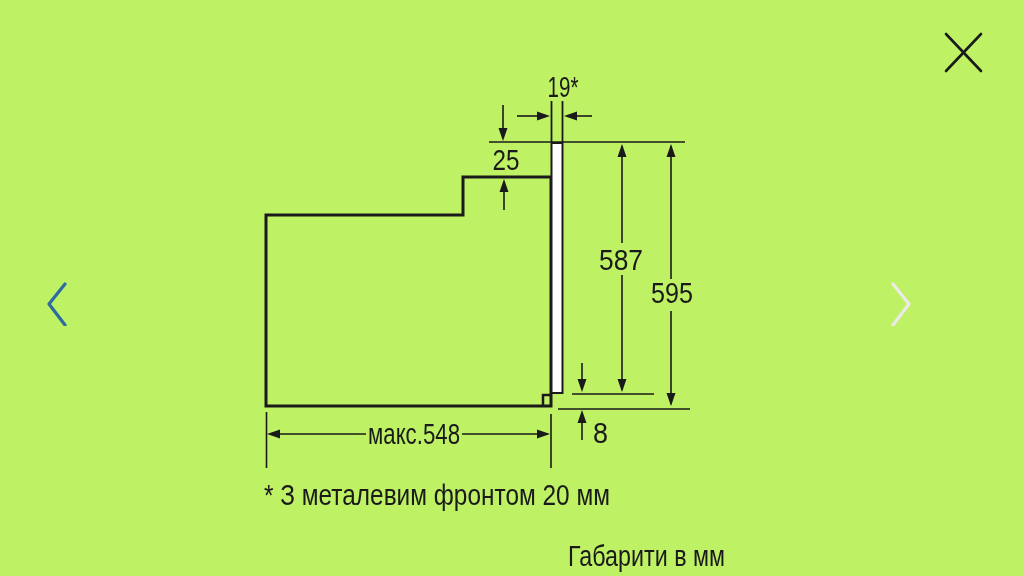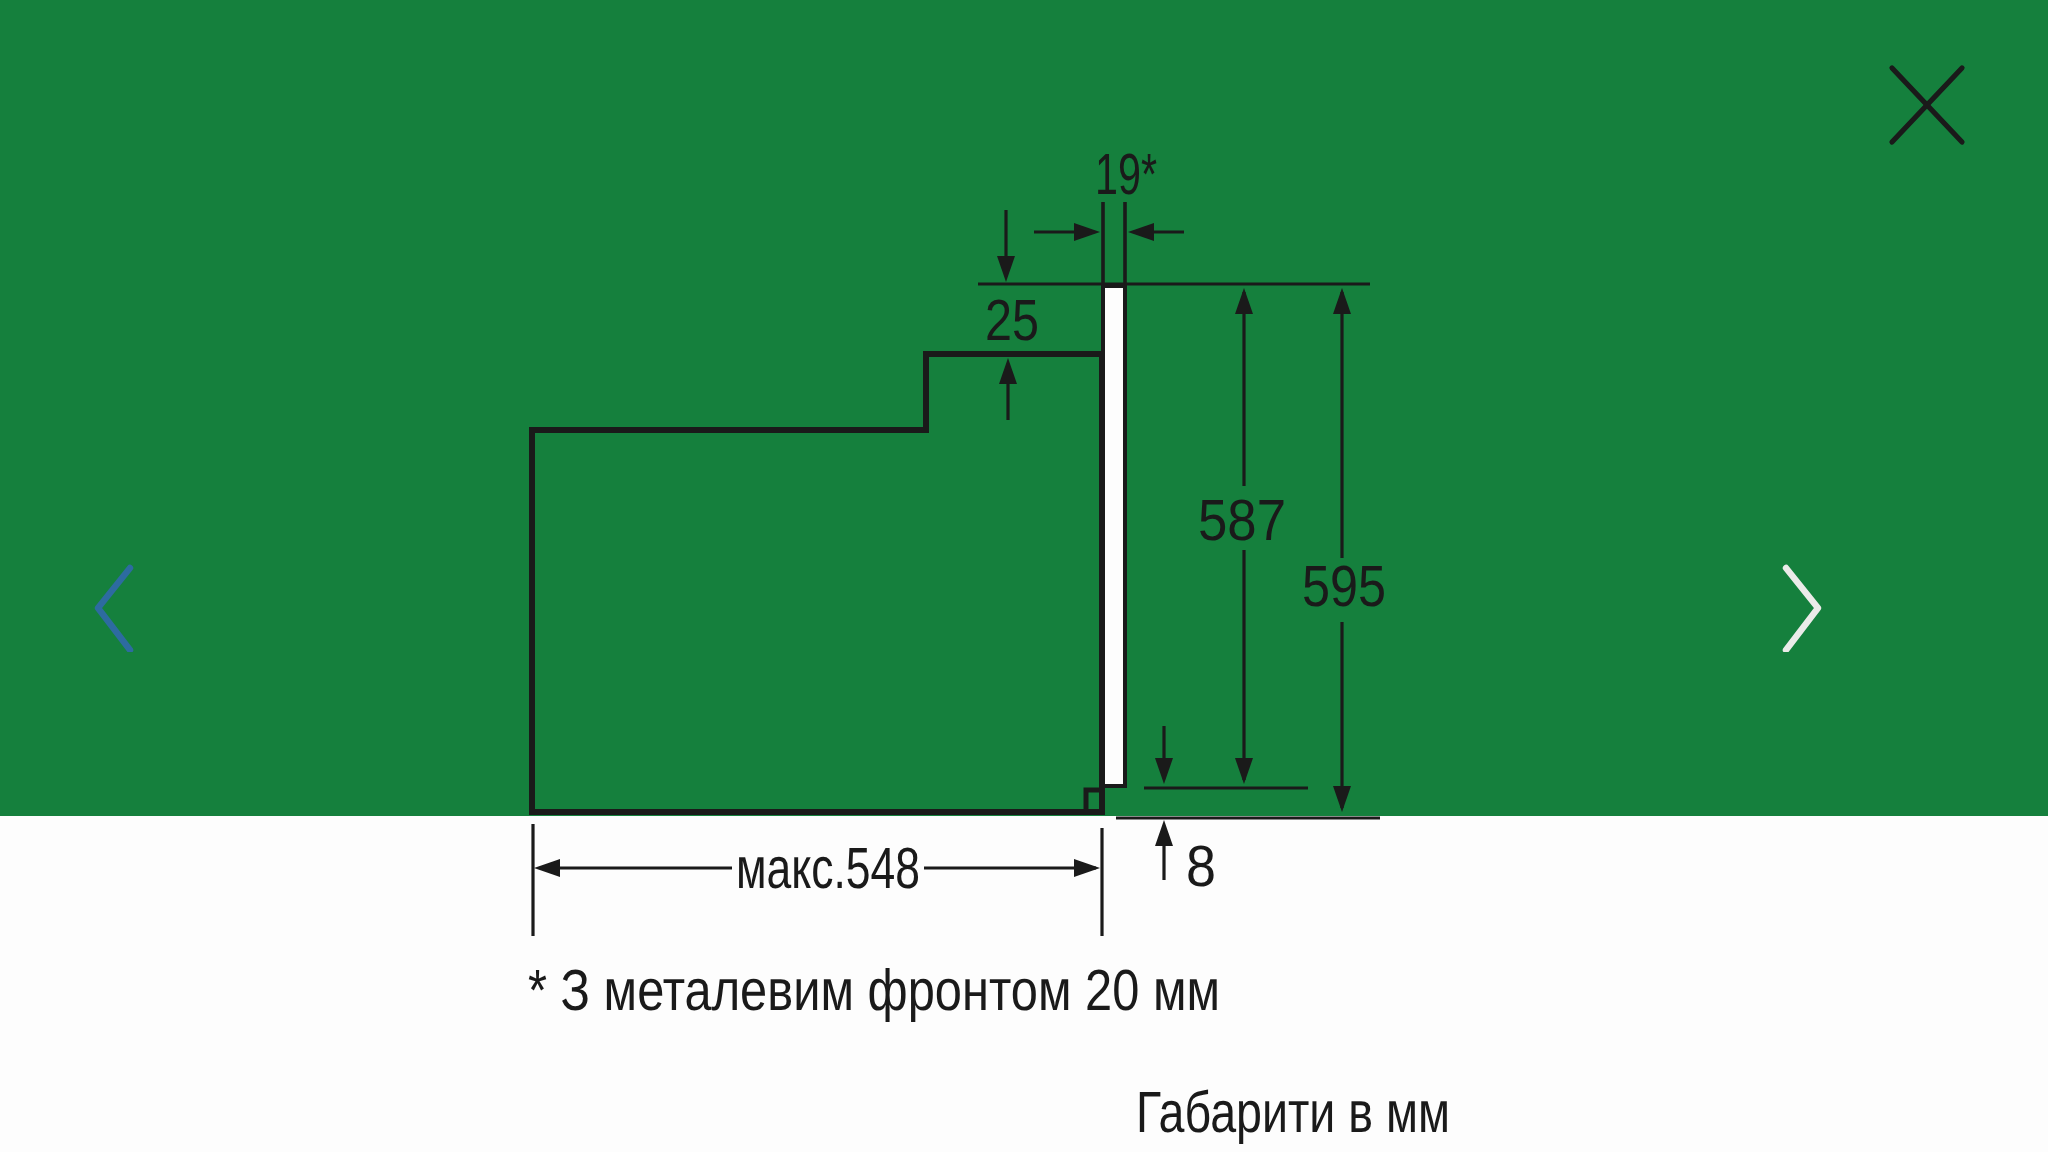--- a/index.html
+++ b/index.html
@@ -7,22 +7,22 @@
     padding: 0;
     width: 1024px;
     height: 576px;
     background: #fdfdfd;
     font-family: "Liberation Sans", sans-serif;
     overflow: hidden;
   }
   .viewer {
     position: relative;
     width: 1024px;
-    height: 408px;
-    background: #15803d;
+    height: 576px;
+    background: #bef264;
   }
   .nav-btn, .close-btn {
     position: absolute;
     background: transparent;
     border: none;
     padding: 0;
     margin: 0;
     cursor: pointer;
     width: 44px;
     height: 44px;

